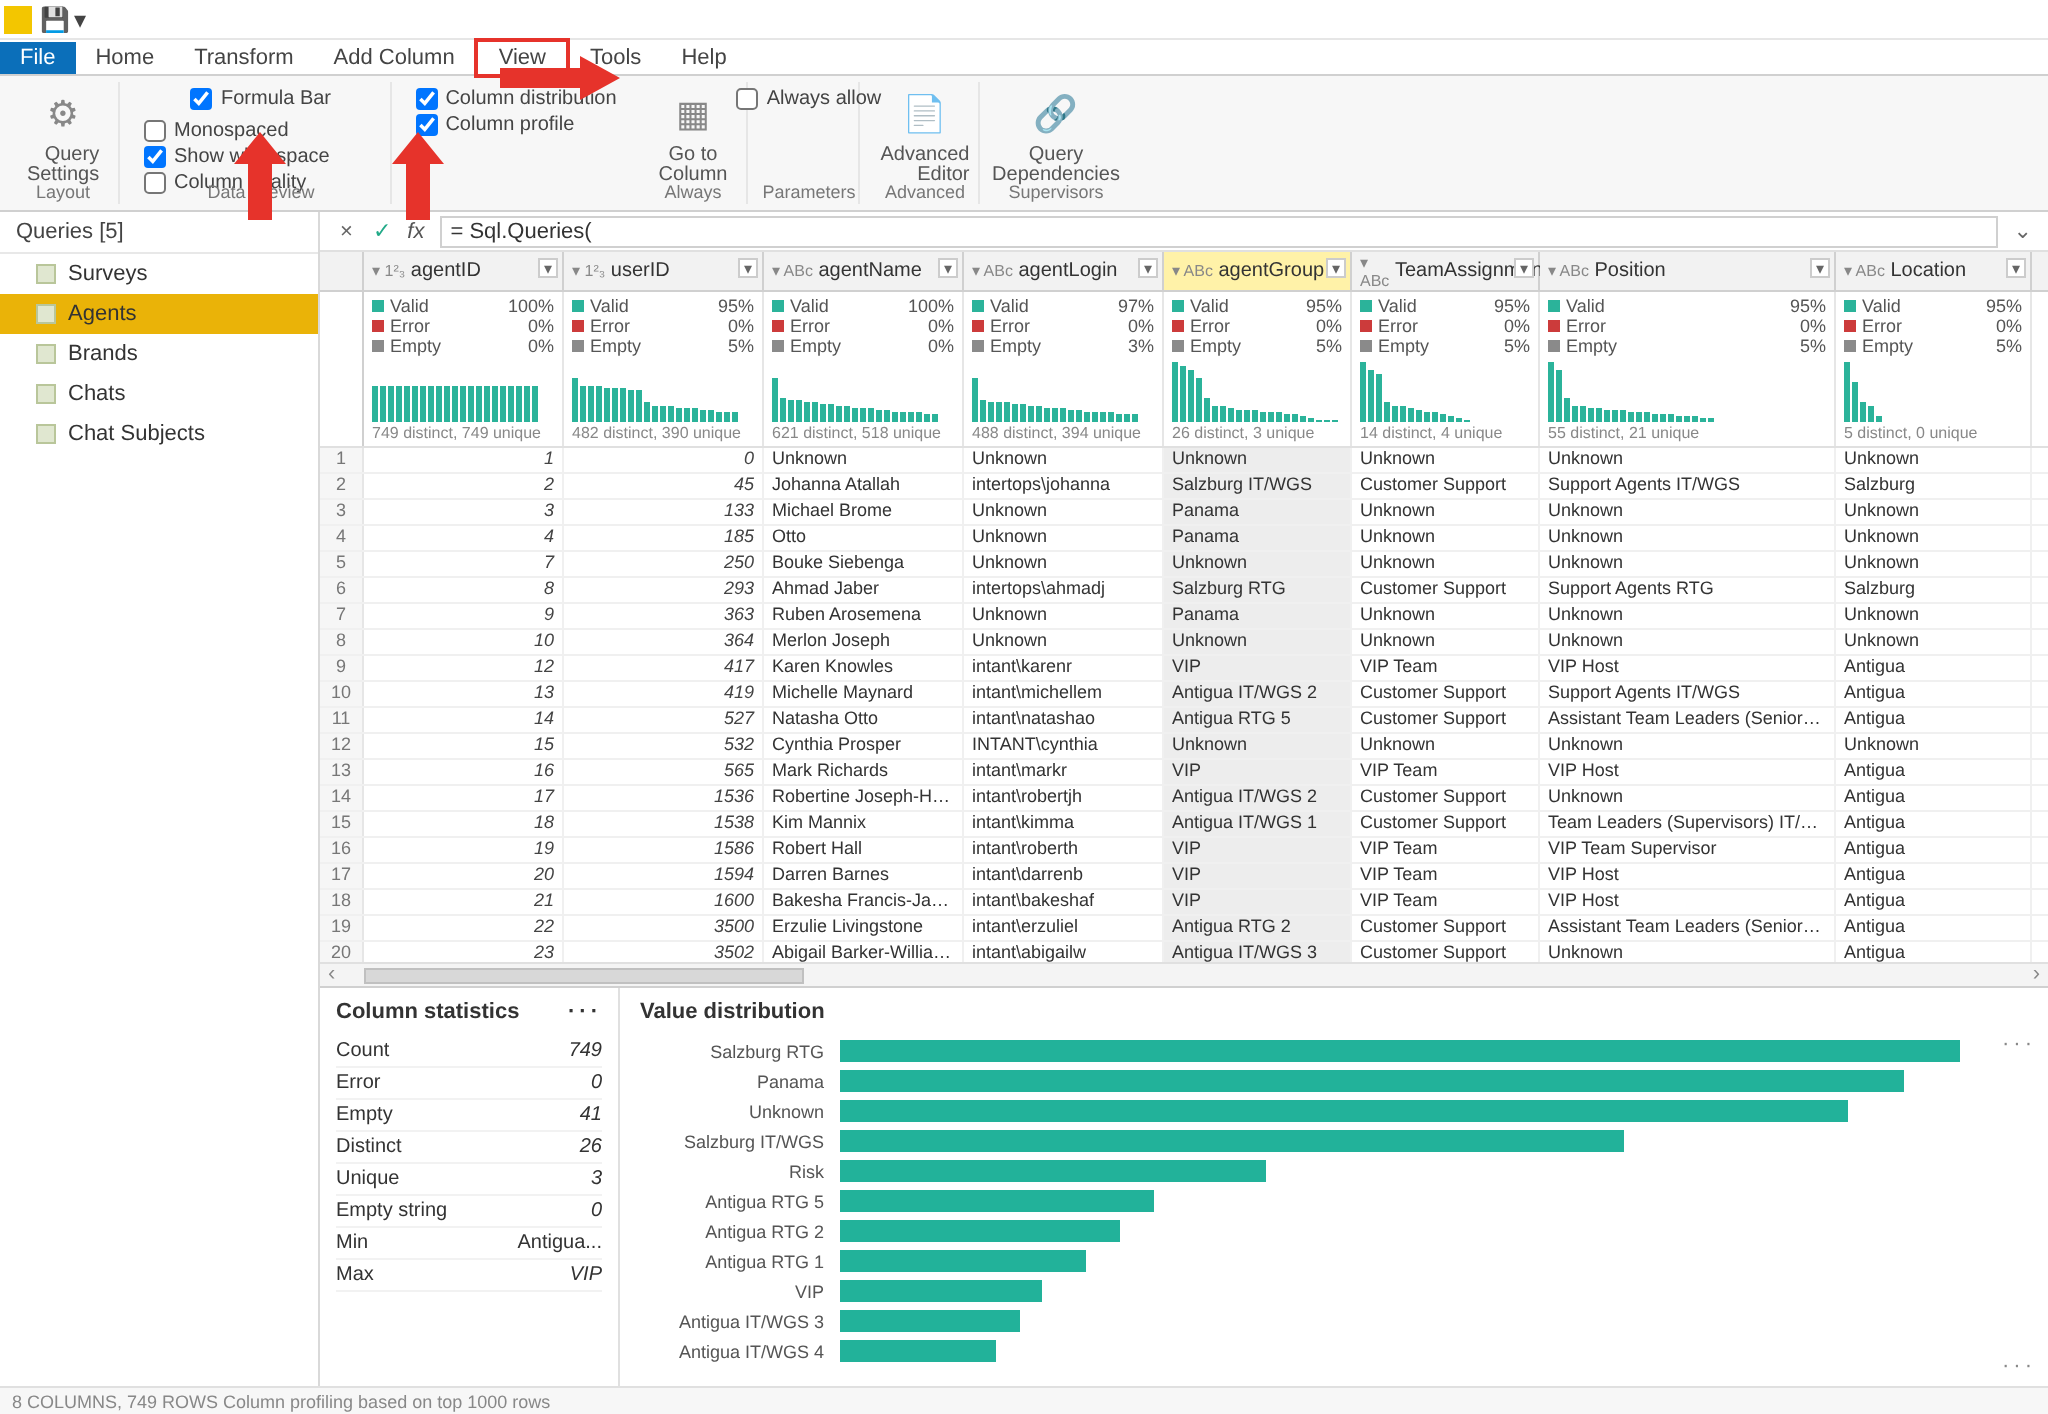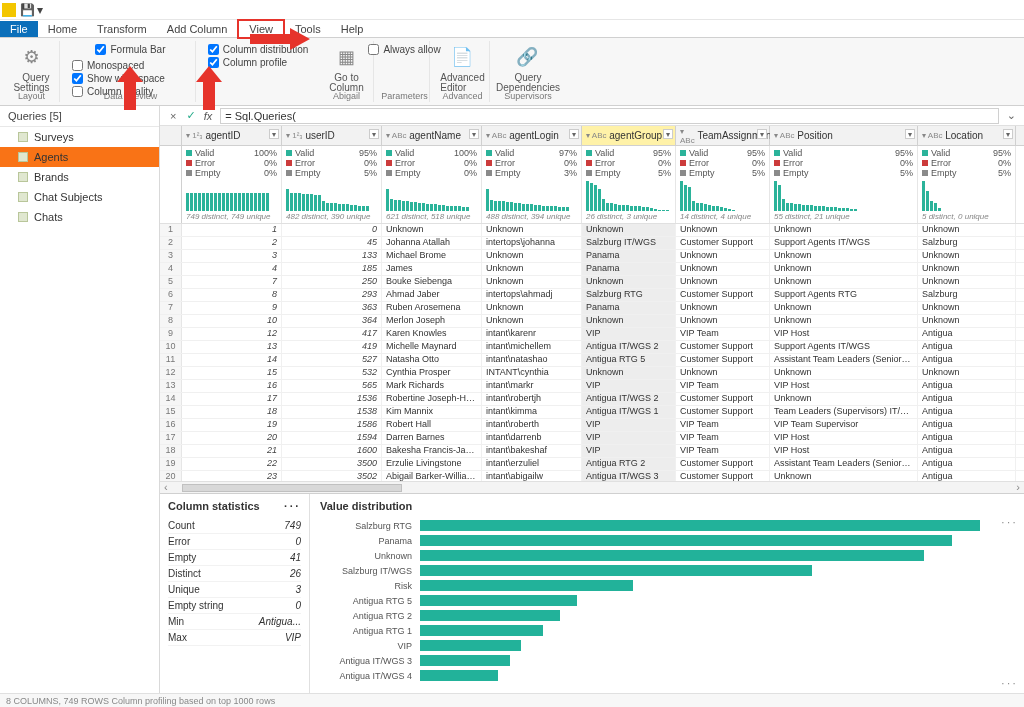--- a/index.html
+++ b/index.html
@@ -31,21 +31,21 @@
   
   .redarrow { position:absolute; z-index:50; pointer-events:none;}
 
   
   .main { display:flex; height: calc(100% - 20px - 18px - 68px - 14px); }
 
   
   .qpanel { width:160px; background:#fff; border-right:1px solid #d9d9d9; display:flex; flex-direction:column; }
   .qpanel .qhead { padding:4px 8px; font-size:11px; color:#444; border-bottom:1px solid #e8e8e8; }
   .qitem { padding:4px 8px 4px 18px; font-size:11px; color:#333; cursor:pointer; display:flex; align-items:center; gap:6px;}
-  .qitem.active { background:#f97316; }
+  .qitem.active { background:#eab308; }
   .qitem .qicon { width:10px;height:10px; background:#e0e7d0; border:1px solid #b9c69a; }
 
   
   .content { flex:1; display:flex; flex-direction:column; overflow:hidden;}
 
   
   .flrow { height:20px; display:flex; align-items:center; border-bottom:1px solid #e0e0e0; padding:0 4px; gap:4px;}
   .flrow .fx { font-style:italic; color:#555; padding:0 4px;}
   .flrow .flbox { flex:1; height:16px; border:1px solid #d0d0d0; background:#fff; padding:0 4px; font-size:11px; display:flex; align-items:center;}
   .flrow .closex { padding:0 6px; color:#666; cursor:pointer;}
@@ -59,21 +59,21 @@
   .colh .dd { position:absolute; right:2px; top:3px; font-size:8px; color:#666; border:1px solid #ccc; width:10px;height:10px; display:flex;align-items:center;justify-content:center; background:#fff;}
 
   
   .profile { display:flex; height:78px; border-bottom:1px solid #e0e0e0;}
   .profile .pcell { border-right:1px solid #e6e6e6; display:flex; flex-direction:column; padding:2px 4px; font-size:9px; color:#555;}
   .pcell .row { display:flex; justify-content:space-between; align-items:center; padding:0 0;}
   .pcell .dot { width:6px;height:6px; display:inline-block; margin-right:3px;}
   .dot.g{ background:#2bb39a;} .dot.r{ background:#cc3b3b;} .dot.b{ background:#8a8a8a;}
   .pcell .bars { flex:1; display:flex; align-items:flex-end; gap:1px; margin-top:2px;}
   .pcell .bars span { background:#2bb39a; width:3px;}
-  .pcell .foot { font-size:8px; color:#888; padding-top:1px;font-style:italic;}
+  .pcell .foot { font-size:8px; color:#888; padding-top:1px;}
 
   
   .grid { flex:1; overflow:hidden; position:relative;}
   .gridbody { position:absolute; inset:0; overflow:hidden;}
   .drow { display:flex; height:13px; border-bottom:1px solid #f0f0f0;}
   .drow .rnum { width:22px; text-align:center; font-size:9px; color:#777; border-right:1px solid #e6e6e6; background:#f6f6f6;}
   .dcell { border-right:1px solid #f0f0f0; font-size:9px; padding:0 4px; color:#333; overflow:hidden; white-space:nowrap; text-overflow:ellipsis;}
   .dcell.sel { background:#ededed;}
   .dcell.num { text-align:right; font-style:italic; color:#444;}
 
@@ -163,33 +163,33 @@
           <span>Column profile</span>
         </label>
     </div>
   </div>
   <div class="rgroup" style="width:54px;">
     <div class="bigbtn">
       <div class="bigicon">▦</div>
       <div style="text-align:center;line-height:10px;">Go to
 Column</div>
     </div>
-    <div class="glabel">Abigail</div>
+    <div class="glabel">Always</div>
   </div>
   <div class="rgroup" style="width:50px;">
     <label class="chkrow" style="padding-top:3px;">
         <input type="checkbox" style="">
         <span>Always allow</span>
       </label>
     <div class="glabel">Parameters</div>
   </div>
   <div class="rgroup" style="width:54px;">
     <div class="bigbtn">
       <div class="bigicon">📄</div>
-      <div style="text-align:left;line-height:10px;">Advanced
+      <div style="text-align:right;line-height:10px;">Advanced
 Editor</div>
     </div>
     <div class="glabel">Advanced</div>
   </div>
   <div class="rgroup" style="width:64px;">
     <div class="bigbtn">
       <div class="bigicon">🔗</div>
       <div style="text-align:center;line-height:10px;">Query
 Dependencies</div>
     </div>
@@ -208,22 +208,22 @@
   </svg>
 
 <div class="main">
 
   <div class="qpanel">
     <div class="qhead">Queries [5]</div>
     <div id="qitems">
         <div class="qitem"><span class="qicon"></span>Surveys</div>
         <div class="qitem active"><span class="qicon"></span>Agents</div>
         <div class="qitem"><span class="qicon"></span>Brands</div>
+        <div class="qitem"><span class="qicon"></span>Chats</div>
         <div class="qitem"><span class="qicon"></span>Chat Subjects</div>
-        <div class="qitem"><span class="qicon"></span>Chats</div>
       </div>
   </div>
 
   <div class="content">
     <div class="flrow">
       <span class="closex">×</span>
       <span style="color:#2a8;">✓</span>
       <span class="fx">fx</span>
       <div class="flbox">= Sql.Queries(</div>
       <span style="padding:0 4px;color:#666;">⌄</span>
@@ -562,21 +562,21 @@
             <div class="dcell w3">Unknown</div>
             <div class="dcell w4 sel">Panama</div>
             <div class="dcell w5">Unknown</div>
             <div class="dcell w6">Unknown</div>
             <div class="dcell w7">Unknown</div>
           </div>
           <div class="drow">
             <div class="rnum">4</div>
             <div class="dcell w0 num">4</div>
             <div class="dcell w1 num">185</div>
-            <div class="dcell w2">James</div>
+            <div class="dcell w2">Otto</div>
             <div class="dcell w3">Unknown</div>
             <div class="dcell w4 sel">Panama</div>
             <div class="dcell w5">Unknown</div>
             <div class="dcell w6">Unknown</div>
             <div class="dcell w7">Unknown</div>
           </div>
           <div class="drow">
             <div class="rnum">5</div>
             <div class="dcell w0 num">7</div>
             <div class="dcell w1 num">250</div>
@@ -787,21 +787,21 @@
             <div class="statrow">
               <span>Unique</span>
               <span style="font-style:italic;">3</span>
             </div>
             <div class="statrow">
               <span>Empty string</span>
               <span style="font-style:italic;">0</span>
             </div>
             <div class="statrow">
               <span>Min</span>
-              <span style="font-style:italic;">Antigua...</span>
+              <span style="">Antigua...</span>
             </div>
             <div class="statrow">
               <span>Max</span>
               <span style="font-style:italic;">VIP</span>
             </div>
           </div>
       </div>
       <div class="distpane">
         <div class="hd">Value distribution</div>
         <div id="distbody">

